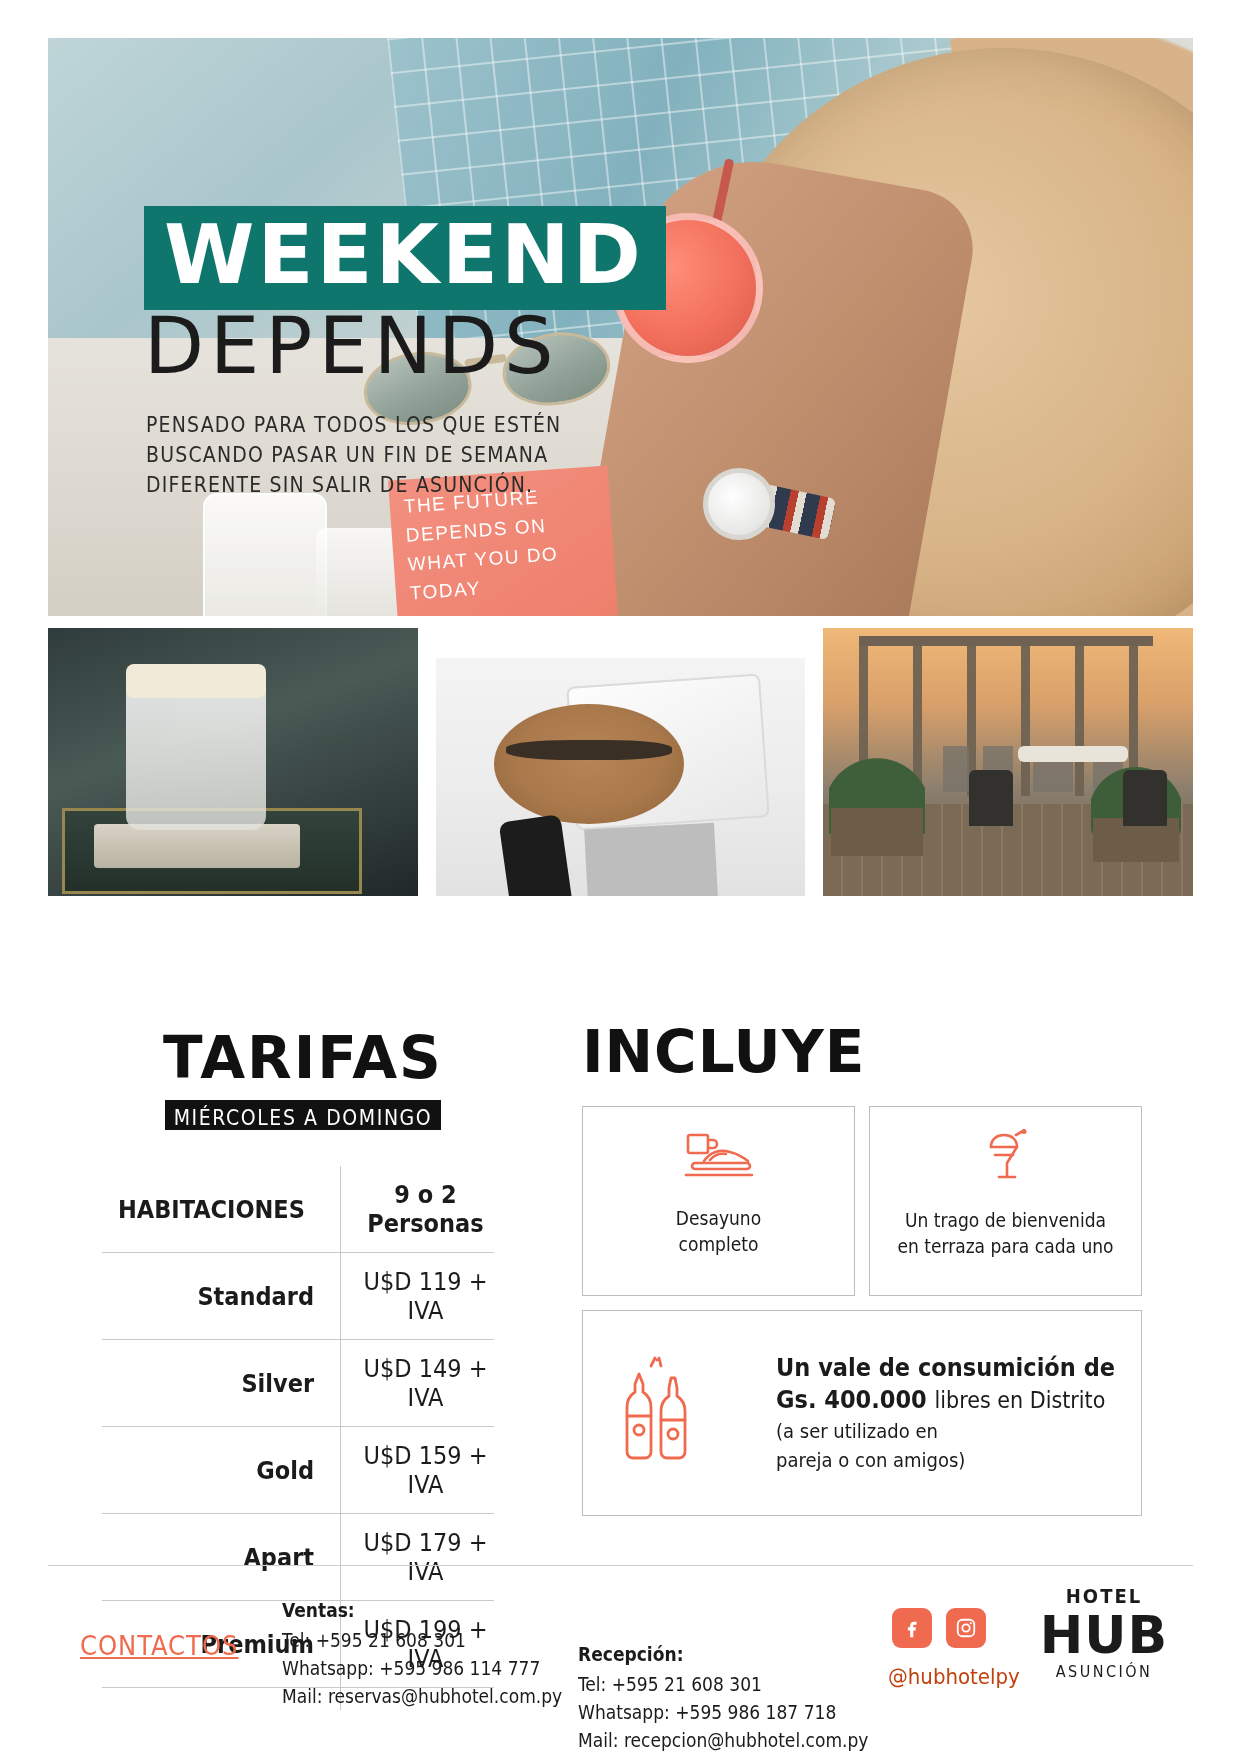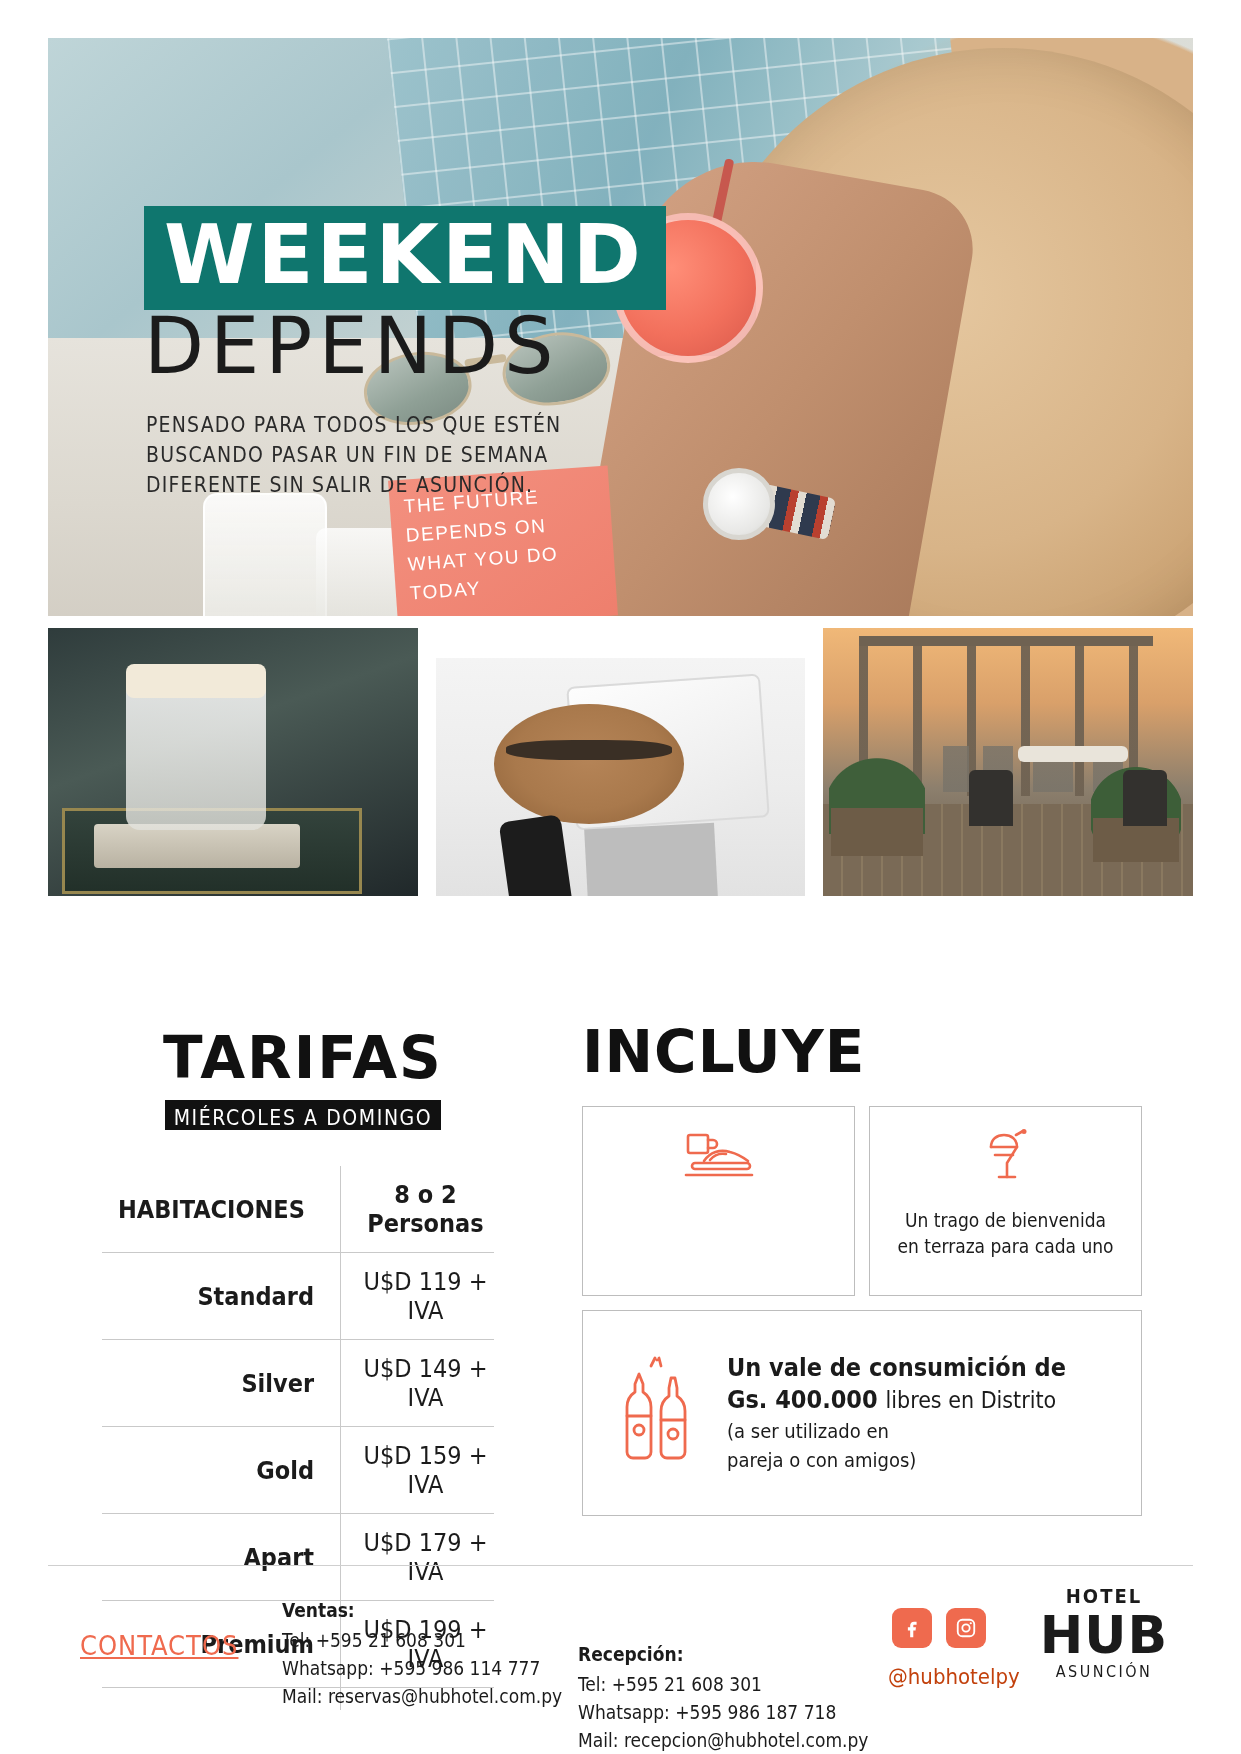--- a/index.html
+++ b/index.html
@@ -396,20 +396,21 @@
   }
   .inc-box.half { width: 273px; height: 190px; }
   .inc-box.full {
     width: 560px; height: 206px;
     margin-top: 14px;
     display: flex;
     align-items: center;
     text-align: left;
     padding: 0 26px;
     gap: 22px;
+    justify-content: space-between;
   }
   .inc-icon { color: #ef6a4e; }
   .inc-caption {
     margin-top: 16px;
     font-size: 19px;
     line-height: 26px;
     color: #1b1b1b;
     font-family: "DejaVu Sans Condensed", "DejaVu Sans", sans-serif;
   }
   .voucher-text {
@@ -546,21 +547,21 @@
 </div>
 
 <div class="tarifas">
   <h2>TARIFAS</h2>
   <div class="tarifas-sub">MIÉRCOLES A DOMINGO</div>
 
   <table class="rates">
     <thead>
       <tr class="head">
         <th class="h-left">HABITACIONES</th>
-        <th class="h-right">8 o 2 Personas</th>
+        <th class="h-right">9 o 2 Personas</th>
       </tr>
     </thead>
     <tbody>
       <tr>
         <td class="c-left">Standard</td>
         <td class="c-right">U$D 119 + IVA</td>
       </tr>
       <tr>
         <td class="c-left">Silver</td>
         <td class="c-right">U$D 149 + IVA</td>
@@ -593,20 +594,24 @@
       <div class="inc-icon">
         <svg width="74" height="56" viewBox="0 0 74 56" fill="none" stroke="#ef6a4e" stroke-width="2.6" stroke-linecap="round" stroke-linejoin="round">
           <rect x="6" y="6" width="20" height="18" rx="2"></rect>
           <path d="M26 11h5a4 4 0 0 1 0 8h-5"></path>
           <path d="M22 32c6-9 16-12 26-9 8 2 14 6 18 9"></path>
           <path d="M28 31c4-5 10-7 16-6"></path>
           <rect x="10" y="34" width="58" height="6" rx="3"></rect>
           <path d="M4 46h66"></path>
         </svg>
       </div>
+      <div class="inc-caption">
+        <div>Desayuno</div>
+        <div>completo</div>
+      </div>
     </div>
 
     <div class="inc-box half">
       <div class="inc-icon">
         <svg width="62" height="58" viewBox="0 0 62 58" fill="none" stroke="#ef6a4e" stroke-width="2.6" stroke-linecap="round" stroke-linejoin="round">
           <path d="M16 18h26l-10 16v14"></path>
           <path d="M24 48h16"></path>
           <path d="M16 18c0-8 6-12 13-12s13 4 13 12"></path>
           <path d="M41 6l7-4"></path>
           <circle cx="49" cy="2.5" r="2.5" fill="#ef6a4e" stroke="none"></circle>

